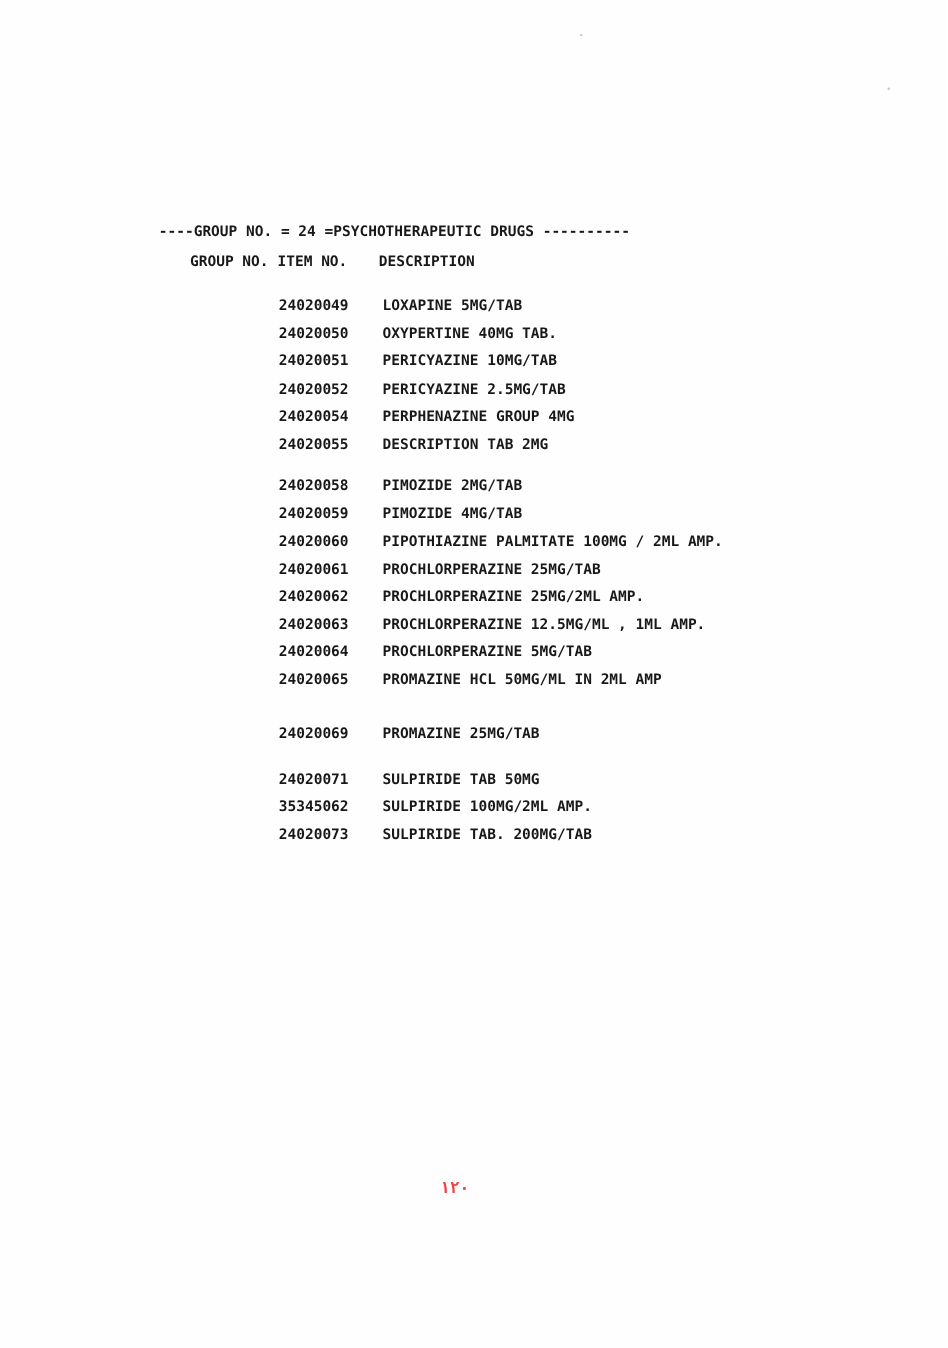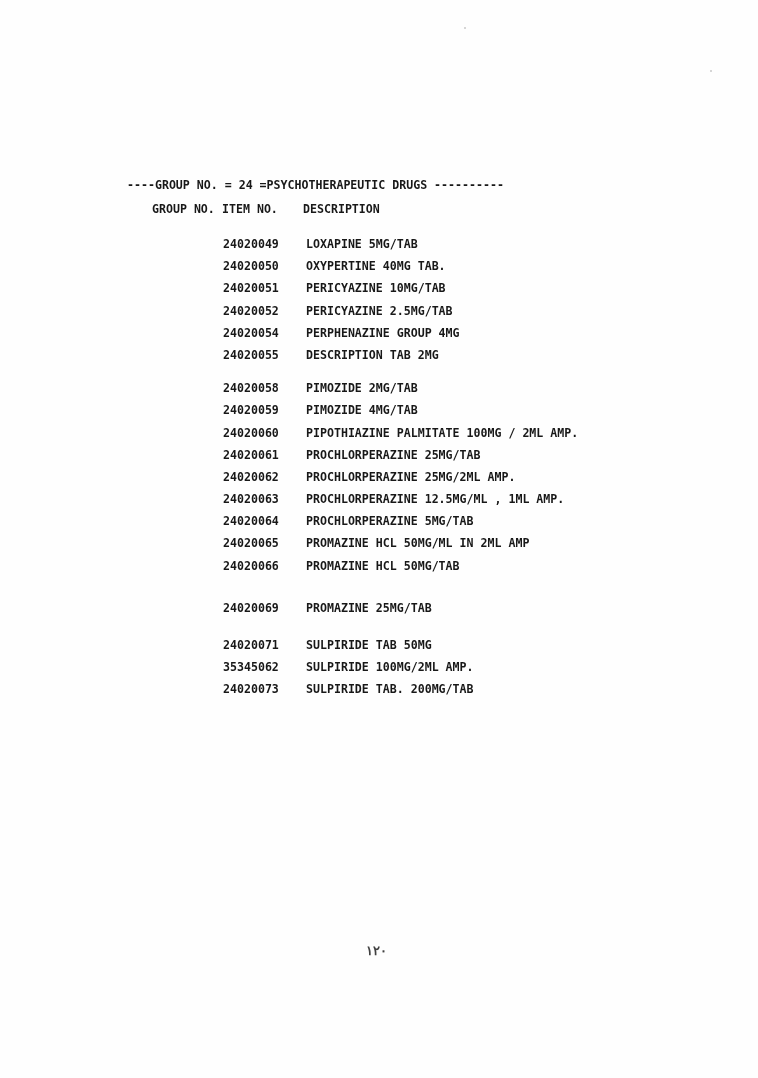--- a/index.html
+++ b/index.html
@@ -58,27 +58,27 @@
     white-space: pre;
   }
   .cell-desc {
     position: absolute;
     left: 306px;
     top: 0;
     white-space: pre;
   }
   .page-number {
     position: absolute;
-    left: 366px;
+    left: 352px;
     top: 943px;
-    font-family: Liberation Serif, serif;
+    font-family: Liberation Mono, monospace;
     font-size: 13px;
     font-weight: 700;
     letter-spacing: 4px;
-    color: #404040;
+    color: #ef4444;
   }
   
   .speck {
     position: absolute;
     background: #c9c9c9;
     border-radius: 50%;
   }
   .speck-1 { left: 464px; top: 27px; width: 2px; height: 2px; }
   .speck-2 { left: 710px; top: 70px; width: 2px; height: 2px; }
 </style>
@@ -148,24 +148,20 @@
           <span class="cell-desc">PROCHLORPERAZINE 12.5MG/ML , 1ML AMP.</span>
         </div>
         <div class="row">
           <span class="cell-item">24020064</span>
           <span class="cell-desc">PROCHLORPERAZINE 5MG/TAB</span>
         </div>
         <div class="row">
           <span class="cell-item">24020065</span>
           <span class="cell-desc">PROMAZINE HCL 50MG/ML IN 2ML AMP</span>
         </div>
-        <div class="row">
-          <span class="cell-item">24020066</span>
-          <span class="cell-desc">PROMAZINE HCL 50MG/TAB</span>
-        </div>
       </div>
       <div class="group g3">
         <div class="row">
           <span class="cell-item">24020069</span>
           <span class="cell-desc">PROMAZINE 25MG/TAB</span>
         </div>
       </div>
       <div class="group g4">
         <div class="row">
           <span class="cell-item">24020071</span>

